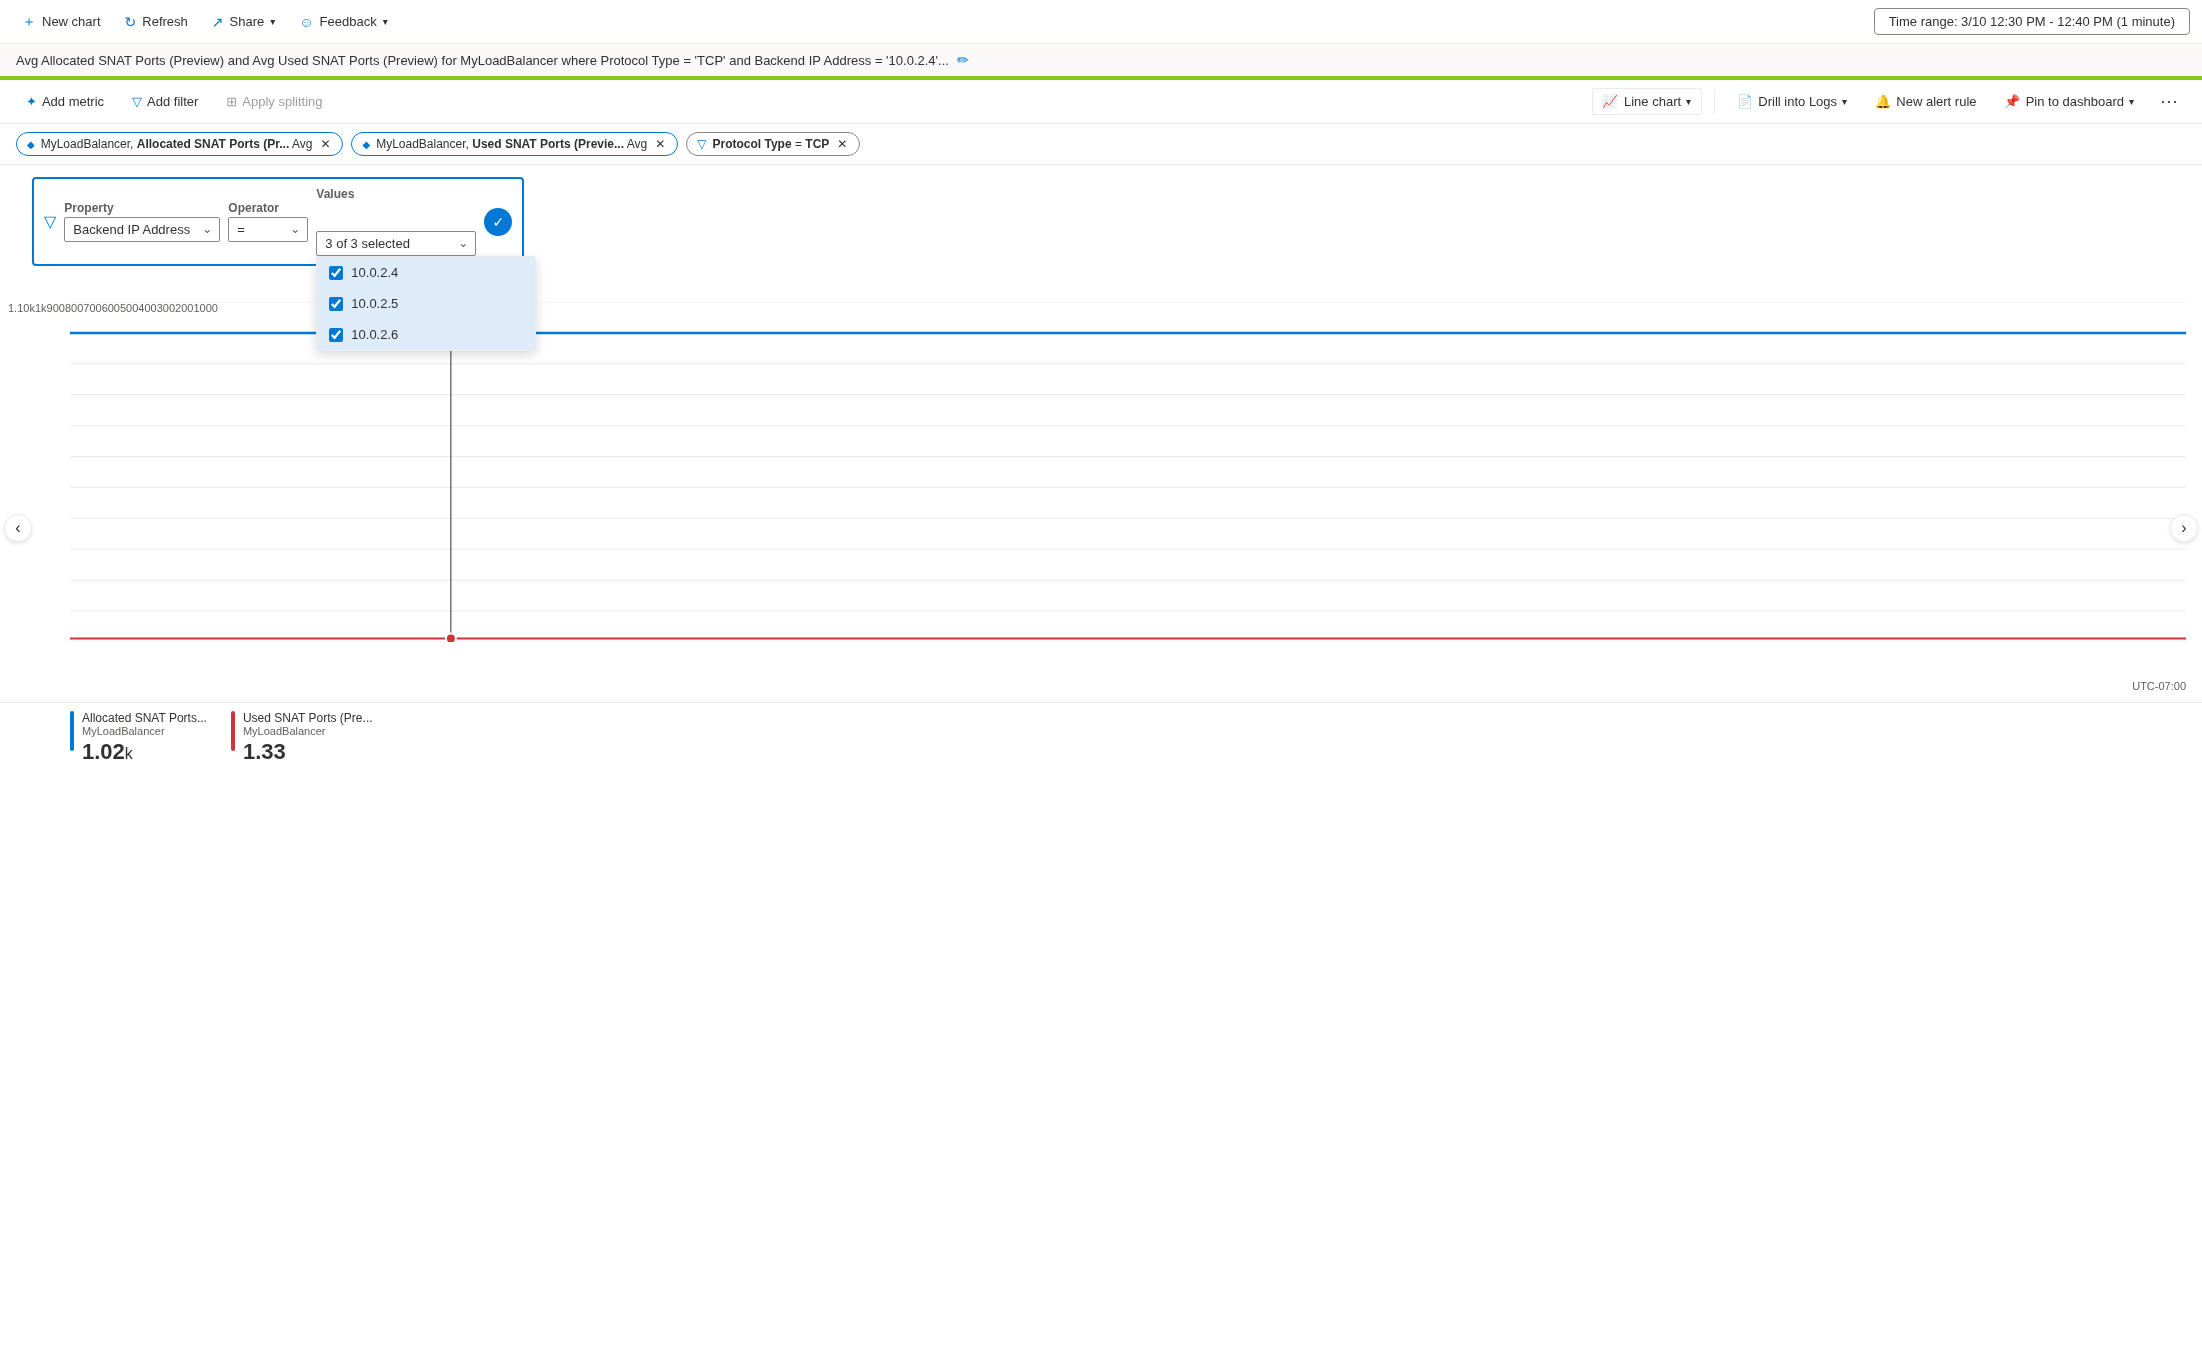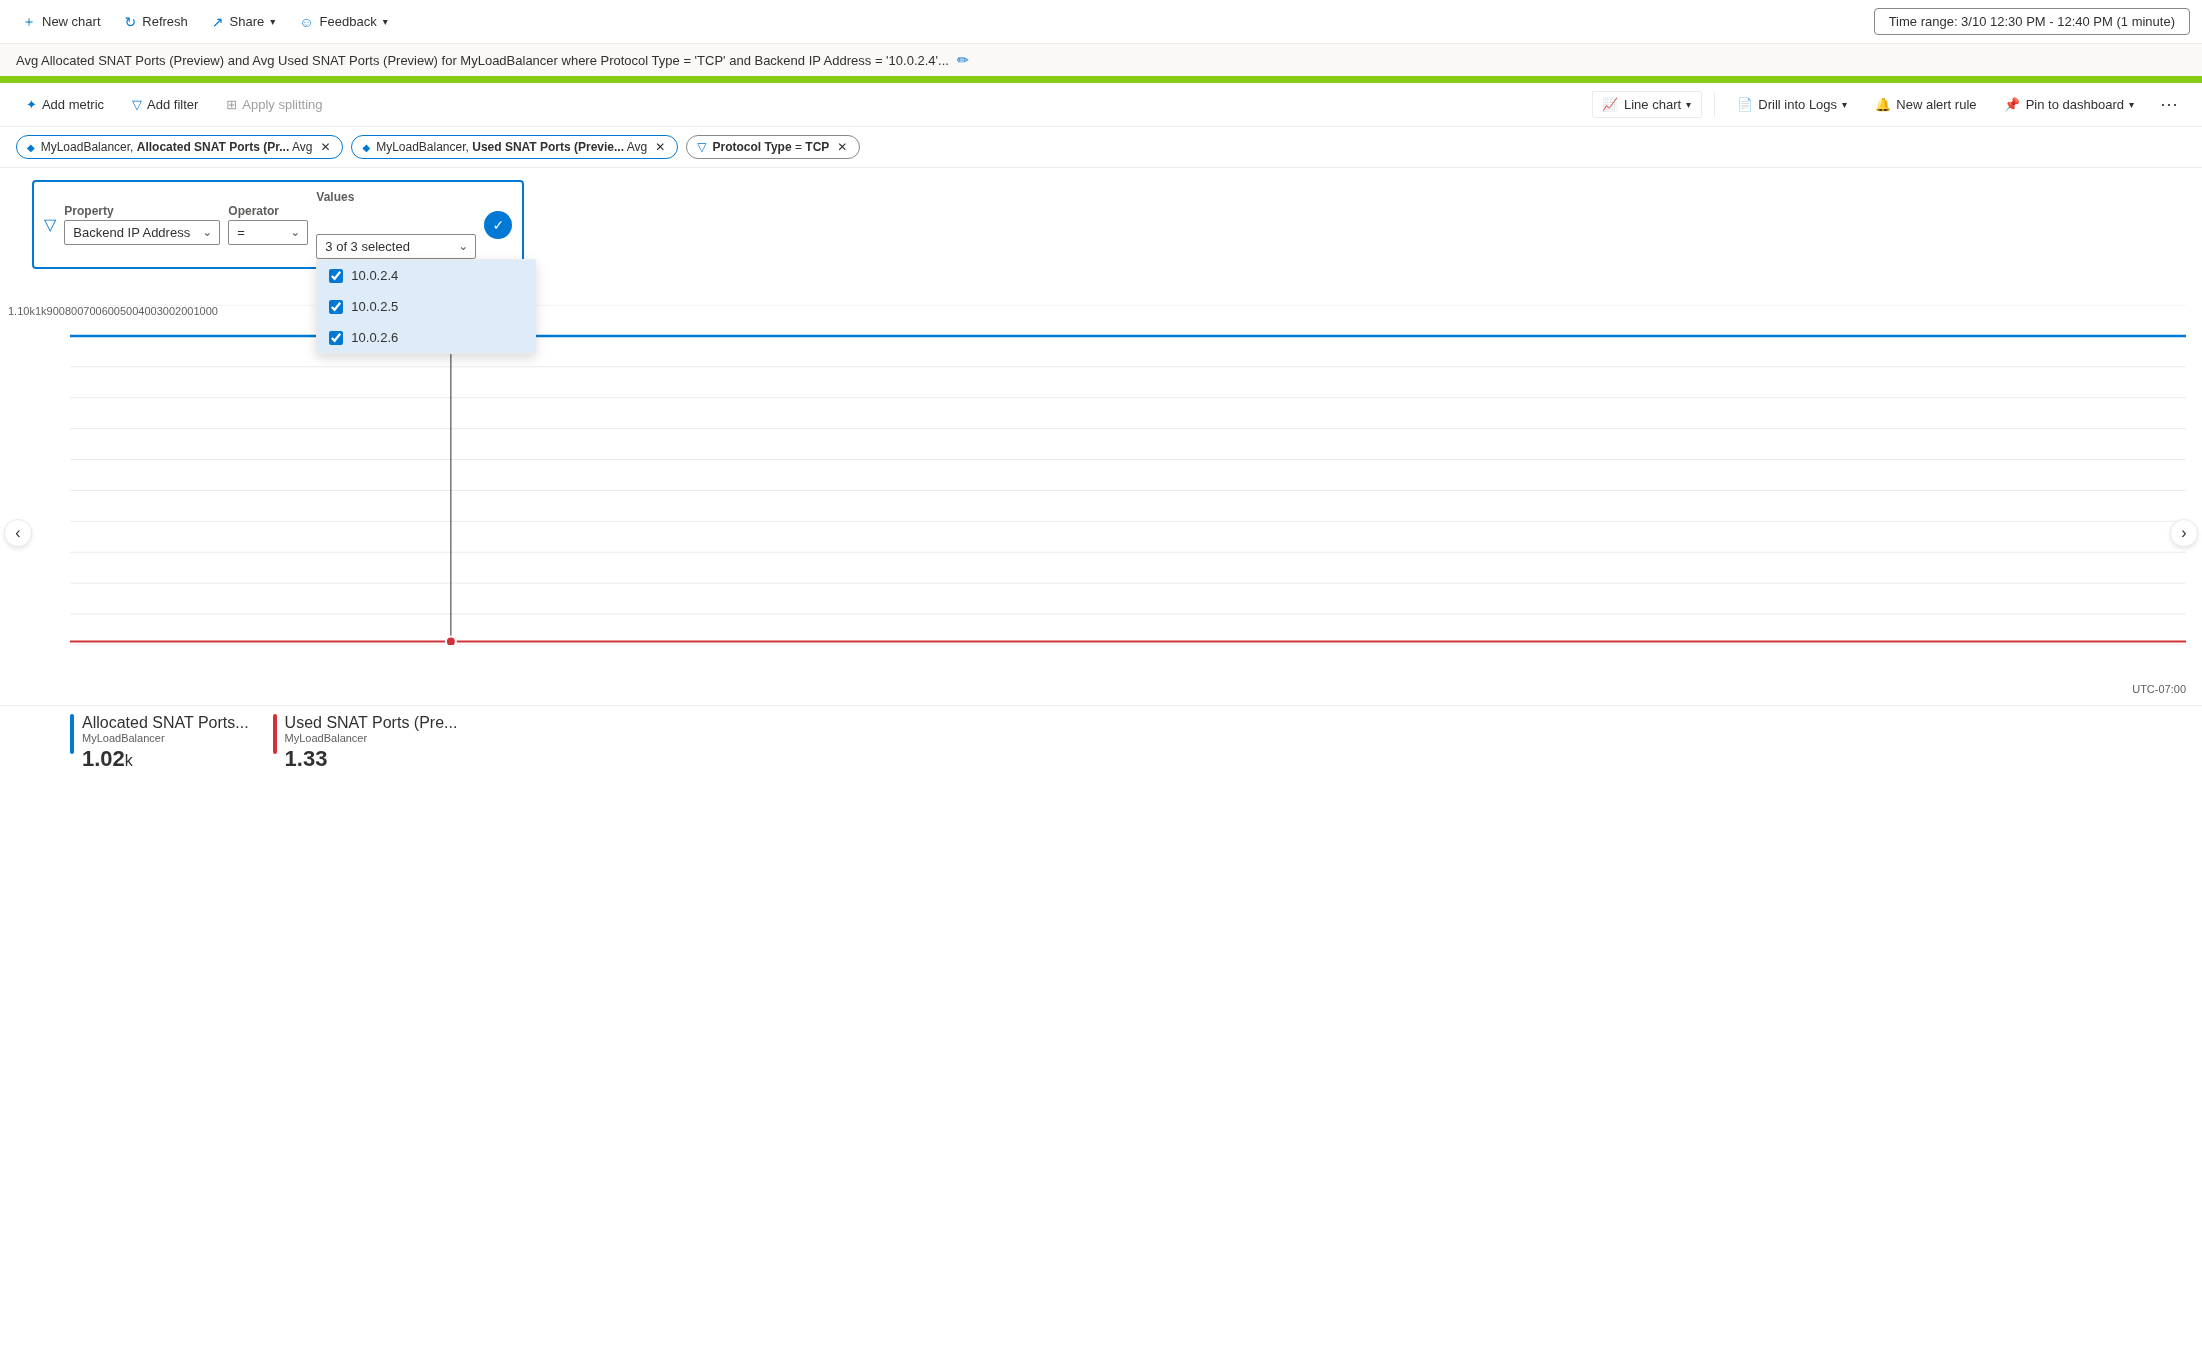--- a/index.html
+++ b/index.html
@@ -18,21 +18,21 @@
     .top-toolbar-btn .icon { color: #0078d4; font-size: 14px; }
     .spacer { flex: 1; }
     .time-range-btn {
       border: 1px solid #8a8886; border-radius: 4px; padding: 5px 14px;
       background: #fff; cursor: pointer; font-size: 13px; color: #323130;
     }
 
     
     .title-bar {
       padding: 8px 16px; background: #faf9f8;
-      border-bottom: 7px solid #84cc16; display: flex; align-items: center; gap: 8px;
+      border-bottom: 4px solid #84cc16; display: flex; align-items: center; gap: 8px;
     }
     .title-text { font-size: 13px; color: #323130; }
     .edit-icon { color: #0078d4; cursor: pointer; font-size: 14px; }
 
     
     .secondary-toolbar {
       display: flex; align-items: center; padding: 6px 16px; gap: 8px;
       border-bottom: 1px solid #edebe9; height: 44px;
     }
     .sec-btn {
@@ -177,21 +177,21 @@
     .nav-arrow.left { left: 4px; }
     .nav-arrow.right { right: 4px; }
 
     
     .chart-legend {
       display: flex; gap: 24px; padding: 8px 70px; border-top: 1px solid #edebe9;
     }
     .legend-item { display: flex; gap: 8px; align-items: flex-start; }
     .legend-color-bar { width: 4px; height: 40px; border-radius: 2px; }
     .legend-info { display: flex; flex-direction: column; }
-    .legend-name { font-size: 16px; color: #323130; }
+    .legend-name { font-size: 12px; color: #323130; }
     .legend-sub { font-size: 11px; color: #605e5c; }
     .legend-value { font-size: 22px; font-weight: 600; color: #323130; margin-top: 2px; }
     .legend-value-unit { font-size: 16px; font-weight: 400; }
   </style>
 </head>
 <body>
 
 <div class="top-toolbar">
   <button class="top-toolbar-btn">
     <span class="icon">＋</span>

